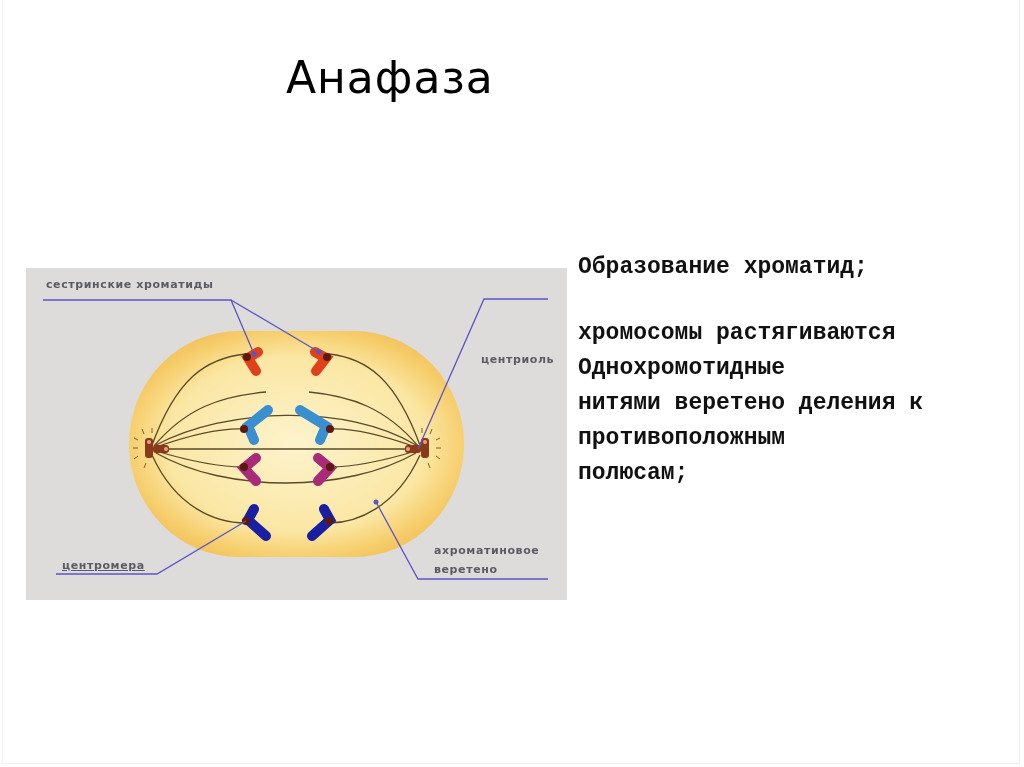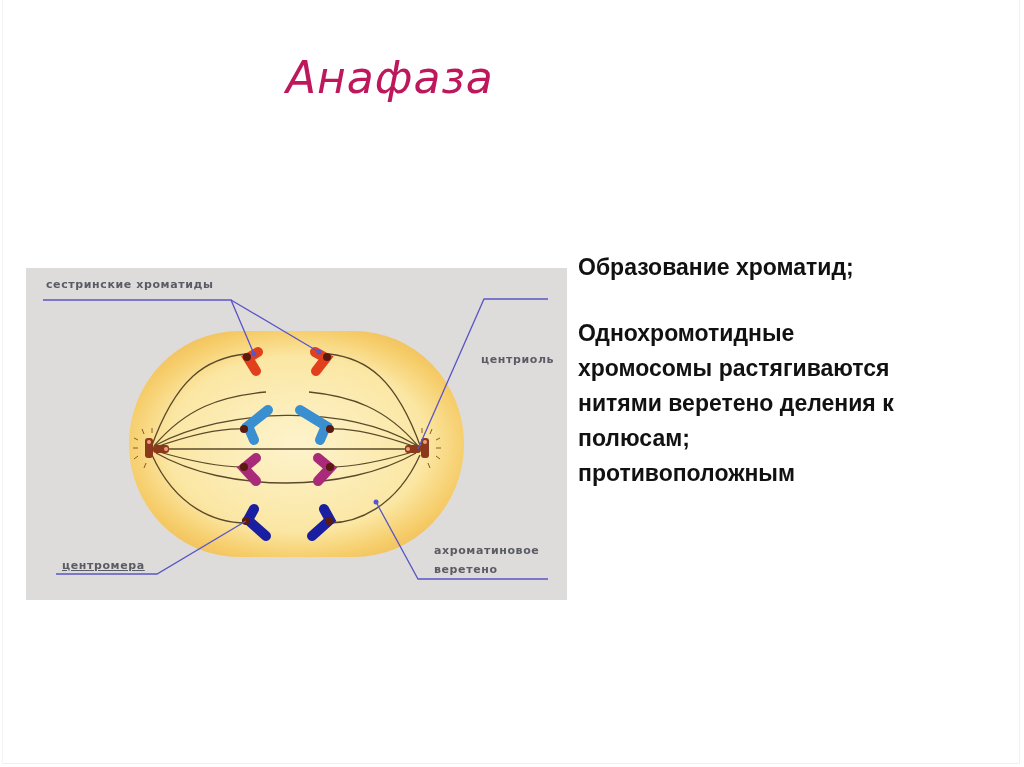--- a/index.html
+++ b/index.html
@@ -9,39 +9,39 @@
     font-family:"Liberation Sans", sans-serif;
   }
   .slide-frame {
     position:absolute; left:2px; top:0; width:1018px; height:764px;
     border-right:1px solid #f0f0f0; border-bottom:1px solid #f0f0f0; border-left:1px solid #f4f4f4;
     box-sizing:border-box;
   }
   .title {
     position:absolute; left:286px; top:48px;
     font-family:"DejaVu Sans", sans-serif;
-    font-style:italic; font-size:44px; color:#be185d;
+    font-size:44px; color:#000000;
     letter-spacing:1px; line-height:60px;
   }
   .diagram {
     position:absolute; left:26px; top:268px; width:541px; height:332px;
     background:#dedcda;
   }
   .diagram svg { position:absolute; left:0; top:0; }
   .dlabel {
     position:absolute; font-family:"DejaVu Sans", sans-serif;
     font-weight:bold; font-size:11px; color:#5b5b66; letter-spacing:0.6px; line-height:13px;
     white-space:nowrap;
   }
   .text-block {
     position:absolute; left:578px; top:250px; width:420px;
     font-family:"Liberation Sans", sans-serif; font-weight:bold;
     font-size:23px; line-height:35px; color:#111;
   }
-  .text-block p { margin:0; }
+  .text-block p { margin:0;font-family:Liberation Mono, monospace; }
   .text-block .gap { height:31px; }
 </style>
 </head>
 <body>
 
 <div class="slide-frame"></div>
 
 <div class="title">Анафаза</div>
 
 <div class="diagram">
@@ -141,18 +141,18 @@
   <div class="dlabel" style="left:20px; top:10px;">сестринские хроматиды</div>
   <div class="dlabel" style="left:455px; top:64px;margin-top:21px;">центриоль</div>
   <div class="dlabel" style="left:36px; top:291px;text-decoration:underline;">центромера</div>
   <div class="dlabel" style="left:408px; top:276px;">ахроматиновое</div>
   <div class="dlabel" style="left:408px; top:295px;">веретено</div>
 </div>
 
 <div class="text-block">
   <p>Образование хроматид;</p>
   <div class="gap"></div>
+  <p>хромосомы растягиваются</p>
   <p>Однохромотидные</p>
-  <p>хромосомы растягиваются</p>
   <p>нитями веретено деления к</p>
+  <p>противоположным</p>
   <p>полюсам;</p>
-  <p>противоположным</p>
 </div>
 
 </body></html>

